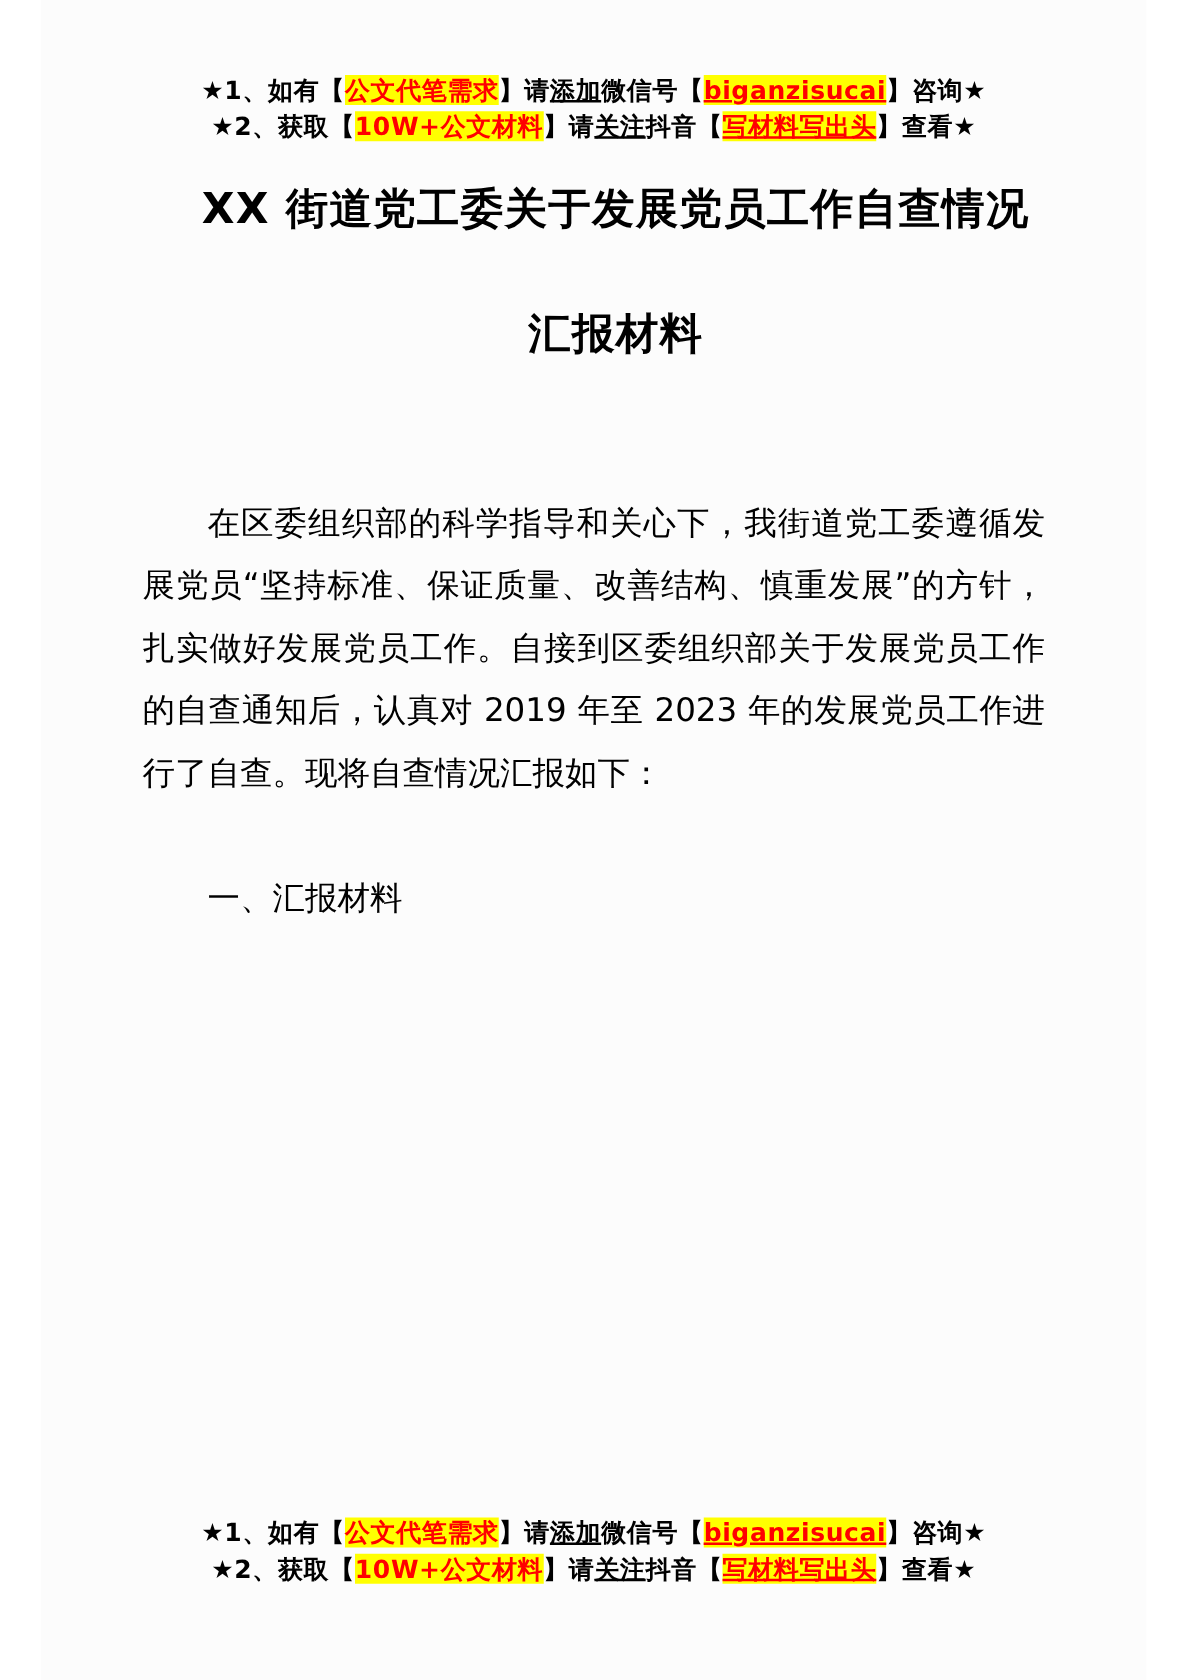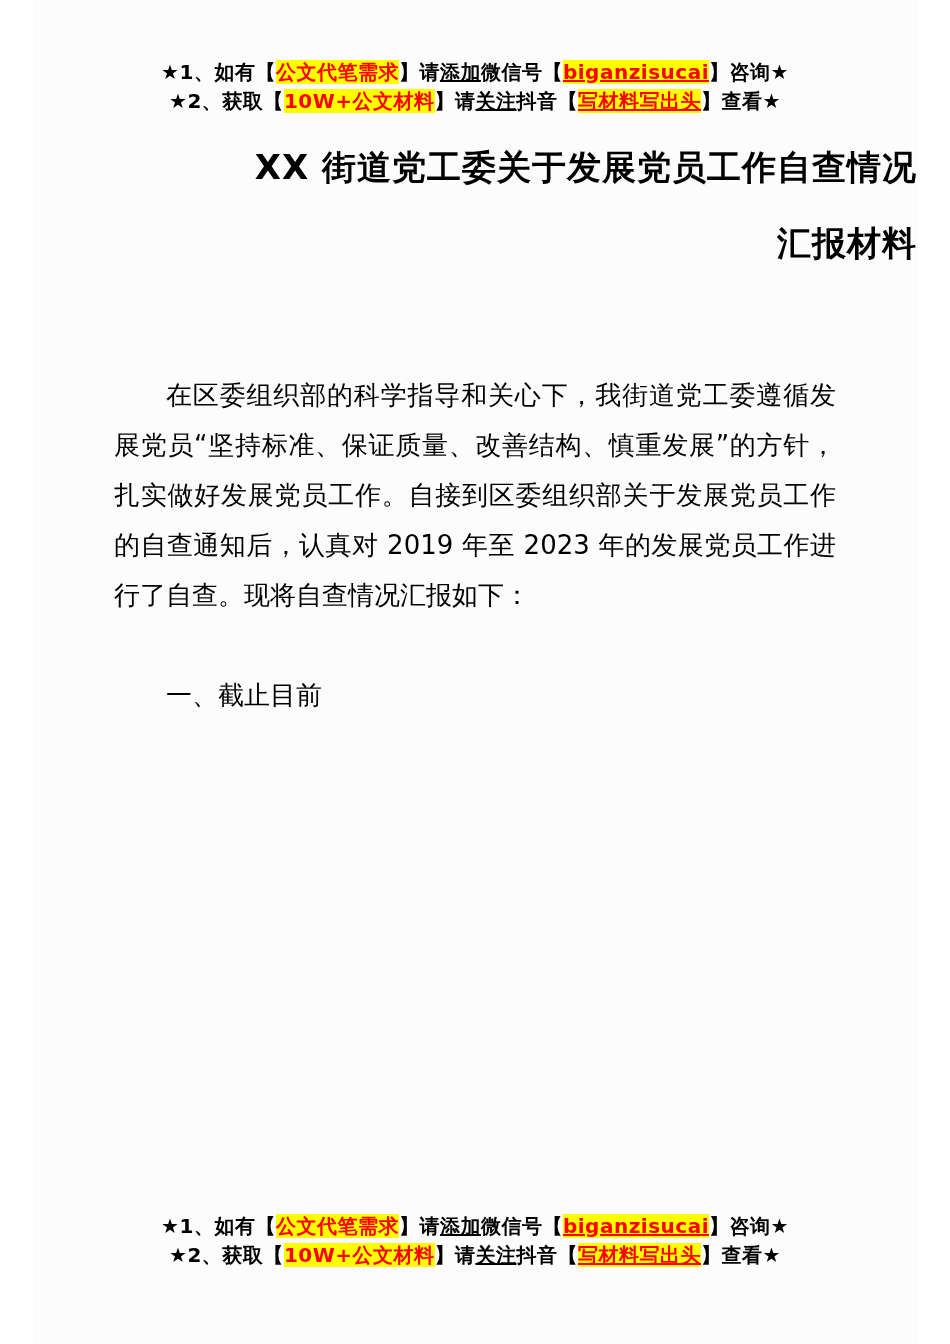--- a/index.html
+++ b/index.html
@@ -24,29 +24,29 @@
   }
   .promo-header { padding-top: 58px; }
   .promo-footer { position: absolute; left: 0; right: 0; bottom: 74px; }
   .hl {
     background: #ffff00;
     color: #ff0000;
   }
   .hl-u { text-decoration: underline; }
   .u { text-decoration: underline; }
   .title-block {
-    text-align: right;
+    text-align: center;
     font-weight: 700;
     font-size: 34px;
     line-height: 46px;
     letter-spacing: 1px;
     padding-left: 35px;
   }
   .title-line1 { margin-top: 28px; }
-  .title-line2 { margin-top: 30px; }
+  .title-line2 { margin-top: 54px; }
   .doc {
     margin: 104px 81px 0;
     font-size: 26px;
     line-height: 50px;
     text-align: justify;
   }
   .doc p {
     text-indent: 2em;
     margin-bottom: 50px;
   }
@@ -69,21 +69,21 @@
     </div>
   </div>
 
   <div class="title-block">
     <div class="title-line1">XX 街道党工委关于发展党员工作自查情况</div>
     <div class="title-line2">汇报材料</div>
   </div>
 
   <div class="doc">
     <p>在区委组织部的科学指导和关心下，我街道党工委遵循发展党员“坚持标准、保证质量、改善结构、慎重发展”的方针，扎实做好发展党员工作。自接到区委组织部关于发展党员工作的自查通知后，认真对 2019 年至 2023 年的发展党员工作进行了自查。现将自查情况汇报如下：</p>
-    <div class="section-heading">一、截止目前</div>
+    <div class="section-heading">一、汇报材料</div>
   </div>
 
   <div class="promo promo-footer">
     <div>
       <span>★1、如有【</span><span class="hl">公文代笔需求</span><span>】请</span><span class="u">添加</span><span>微信号【</span><span class="hl hl-u">biganzisucai</span><span>】咨询★</span>
     </div>
     <div>
       <span>★2、获取【</span><span class="hl">10W+公文材料</span><span>】请</span><span class="u">关注</span><span>抖音【</span><span class="hl hl-u">写材料写出头</span><span>】查看★</span>
     </div>
   </div>

